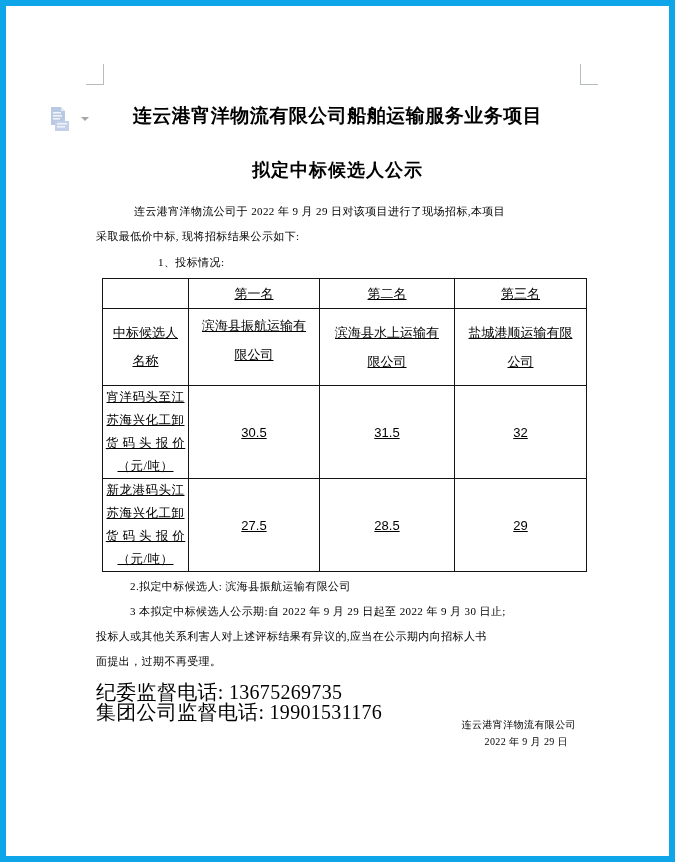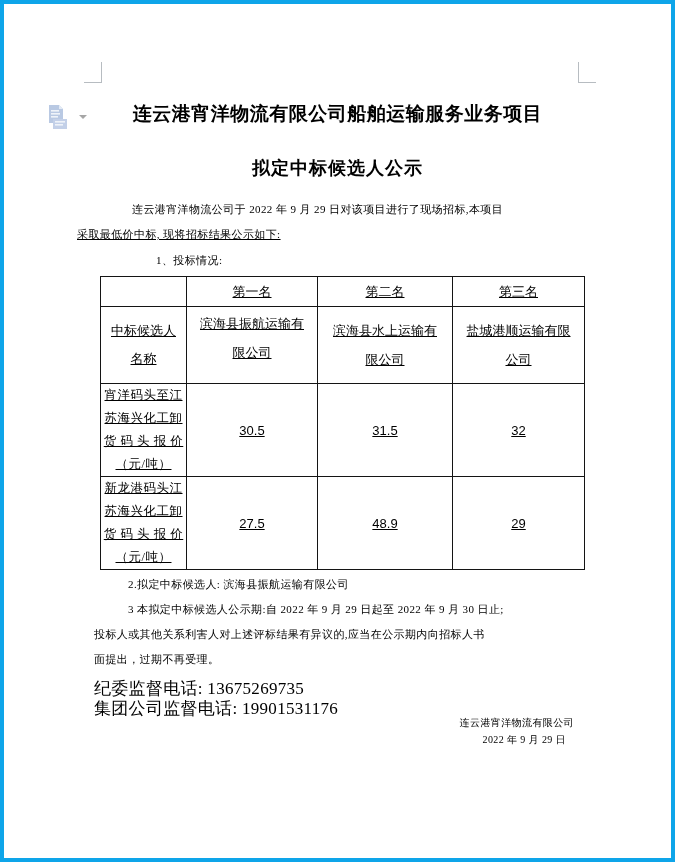--- a/index.html
+++ b/index.html
@@ -1,60 +1,60 @@
 <!DOCTYPE html>
 <html><head>
 <meta charset="utf-8">
 <style>
   html,body{margin:0;padding:0;}
   body{
     width:675px;height:862px;position:relative;background:#ffffff;
     font-family:"Liberation Serif", serif;color:#000;
     -webkit-font-smoothing:antialiased;
   }
-  .page{position:absolute;inset:0;border:4px solid #0ea5e9;box-sizing:border-box;background:#fff;}
+  .page{position:absolute;inset:0;border:6px solid #0ea5e9;box-sizing:border-box;background:#fff;}
 
   
   .crop{position:absolute;width:18px;height:21px;box-sizing:border-box;}
   .crop-left{left:80px;top:58px;border-right:1px solid #b7bcc1;border-bottom:1px solid #b7bcc1;}
   .crop-right{left:574px;top:58px;border-left:1px solid #b7bcc1;border-bottom:1px solid #b7bcc1;}
 
   
   .paste-btn{position:absolute;left:42px;top:100px;width:44px;height:28px;cursor:pointer;}
   .paste-btn svg{position:absolute;left:2px;top:1px;}
   .paste-arrow{position:absolute;left:33px;top:11px;width:0;height:0;
     border-left:4px solid transparent;border-right:4px solid transparent;border-top:4px solid #a6a6a6;}
 
   .abs{position:absolute;white-space:nowrap;}
   .title{left:0;top:97px;width:100%;text-align:center;font-weight:bold;font-size:19px;letter-spacing:0.5px;}
   .subtitle{left:0;top:152px;width:100%;text-align:center;font-weight:bold;font-size:18px;letter-spacing:1px;}
 
   .body-text{font-size:11px;letter-spacing:0.4px;}
   .p1l1{left:128px;top:198px;}
-  .p1l2{left:73px;top:223px;text-decoration:underline;}
+  .p1l2{left:90px;top:223px;}
   .h-sec1{left:128px;top:249px;margin-left:24px;}
 
   table.bid{position:absolute;left:96px;top:272px;width:484px;border-collapse:collapse;table-layout:fixed;}
   table.bid td{border:1px solid #141414;text-align:center;vertical-align:middle;
     font-size:13px;padding:0;overflow:hidden;text-decoration:underline;}
   tr.r-head{height:30px;}
   tr.r-name{height:77px;}
   tr.r-price{height:92px;}
   td.name-label div{line-height:28px;}
   td.company div{line-height:29px;}
   td.company.vtop{vertical-align:top;padding-top:2px;}
   td.row-label{text-align:left;vertical-align:middle;padding:0 2px 0 5px;}
   td.row-label div{line-height:23px;font-size:12.5px;letter-spacing:0.5px;}
   td.price{font-family:"Liberation Sans", sans-serif;font-size:13px;}
 
   .p2{left:124px;top:573px;}
   .p3l1{left:124px;top:598px;}
   .p3l2{left:90px;top:623px;}
   .p3l3{left:90px;top:648px;}
-  .phone{font-size:17px;letter-spacing:0.3px;}
+  .phone{font-size:20px;letter-spacing:0.3px;}
   .phone1{left:90px;top:673px;}
   .phone2{left:90px;top:693px;}
   .sig{left:0;top:712px;width:570px;text-align:right;font-size:10px;letter-spacing:0.4px;}
   .sig .sig-date{padding-right:8px;margin-top:3px;}
 </style>
 </head>
 <body>
 
 <div class="page">
 
@@ -127,21 +127,21 @@
       <td class="price">32</td>
     </tr>
     <tr class="r-price">
       <td class="row-label">
         <div>新龙港码头江</div>
         <div>苏海兴化工卸</div>
         <div>货 码 头 报 价</div>
         <div>（元/吨）</div>
       </td>
       <td class="price">27.5</td>
-      <td class="price">48.9</td>
+      <td class="price">28.5</td>
       <td class="price">29</td>
     </tr>
   </tbody>
     </table>
 
   <div class="abs body-text p2">2.拟定中标候选人: 滨海县振航运输有限公司</div>
   <div class="abs body-text p3l1">3 本拟定中标候选人公示期:自 2022 年 9 月 29 日起至 2022 年 9 月 30 日止;</div>
   <div class="abs body-text p3l2">投标人或其他关系利害人对上述评标结果有异议的,应当在公示期内向招标人书</div>
   <div class="abs body-text p3l3">面提出，过期不再受理。</div>
 

